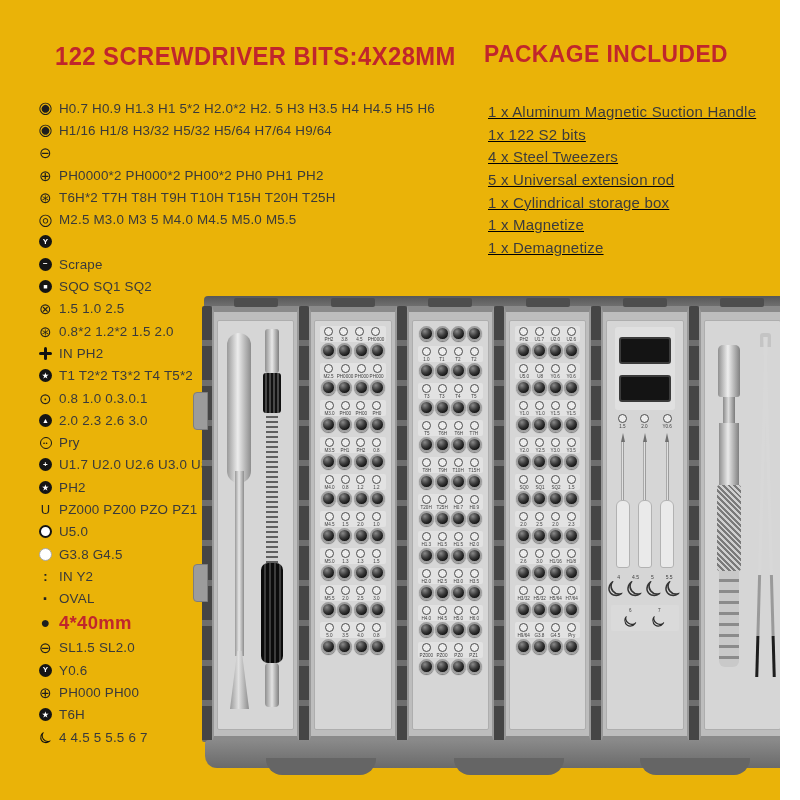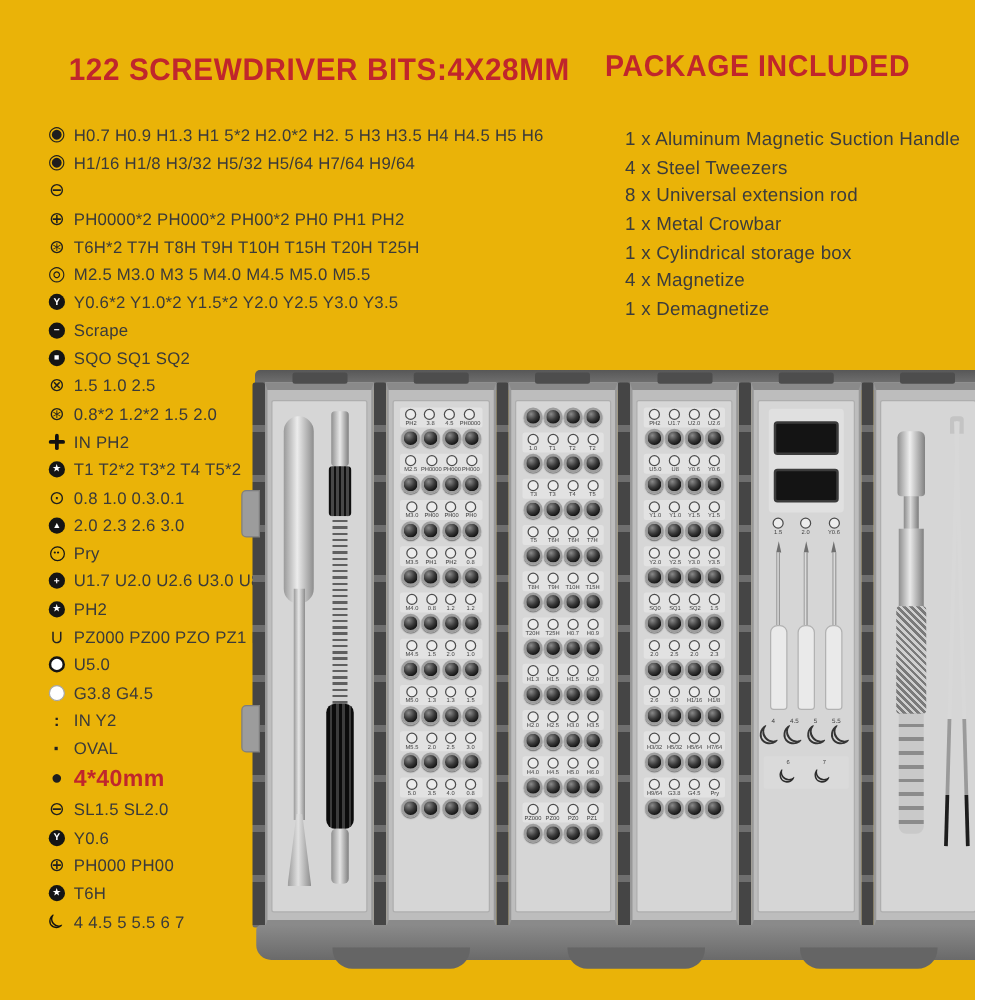--- a/index.html
+++ b/index.html
@@ -31,21 +31,21 @@
             font-size:6px;color:#161616;letter-spacing:.5px;font-weight:bold;}
   .ic.clover{position:relative;width:13px;height:13px;}
   .ic.clover::before{content:"";position:absolute;left:4.6px;top:0;width:3.8px;height:13px;background:#111;border-radius:2px;}
   .ic.clover::after{content:"";position:absolute;top:4.6px;left:0;width:13px;height:3.8px;background:#111;border-radius:2px;}
   .ic.uplain{font-size:13px;color:#222;}
   .ic.dots{font-size:13px;font-weight:bold;color:#222;}
   .ic.tick{font-size:18px;font-weight:bold;color:#222;}
   .ic.cres{font-size:15px;font-weight:bold;color:#111;transform:rotate(-40deg);}
 
   
-  #package-list{position:absolute;left:500px;top:100px;width:300px;}
+  #package-list{position:absolute;left:488px;top:100px;width:300px;text-decoration:underline;}
   .pkg{height:22.7px;display:flex;align-items:center;color:#3c3c3c;font-size:15px;white-space:nowrap;letter-spacing:.2px;}
 
   
   .case{position:absolute;left:202px;top:296px;width:594px;height:472px;}
   .case-top{position:absolute;left:2px;right:2px;top:0;height:16px;border-radius:4px 4px 0 0;
             background:linear-gradient(#575757,#7d7d7d);}
   .panels{position:absolute;left:0;right:0;top:10px;bottom:26px;display:flex;}
   .hinge{width:10px;flex:none;background:repeating-linear-gradient(180deg,#454545 0 34px,#6e6e6e 34px 40px);border-radius:2px;}
   .panel{flex:1;position:relative;background:#bdbdbd;border:2px solid #989898;border-top:6px solid #8a8a8a;border-bottom:6px solid #8a8a8a;}
   .panel .cap{position:absolute;top:-14px;left:50%;transform:translateX(-50%);width:44px;height:9px;background:#4d4d4d;border-radius:2px;}
@@ -164,21 +164,20 @@
       <div class="row">
         <span class="icbox">
           <span class="ic char big">◎</span>
         </span>
         <span class="bt">M2.5 M3.0 M3 5 M4.0 M4.5 M5.0 M5.5</span>
       </div>
       <div class="row">
         <span class="icbox">
           <span class="ic fill">Y</span>
         </span>
-        <span class="bt">Y0.6*2 Y1.0*2 Y1.5*2 Y2.0 Y2.5 Y3.0 Y3.5</span>
       </div>
       <div class="row">
         <span class="icbox">
           <span class="ic fill">−</span>
         </span>
         <span class="bt">Scrape</span>
       </div>
       <div class="row">
         <span class="icbox">
           <span class="ic fill t7">■</span>
@@ -302,25 +301,25 @@
       <div class="row">
         <span class="icbox">
           <span class="ic cres">☾</span>
         </span>
         <span class="bt">4 4.5 5 5.5 6 7</span>
       </div>
     </div>
 
   <div id="package-list">
       <div class="pkg">1 x Aluminum Magnetic Suction Handle</div>
+      <div class="pkg">1x 122 S2 bits</div>
       <div class="pkg">4 x Steel Tweezers</div>
-      <div class="pkg">8 x Universal extension rod</div>
-      <div class="pkg">1 x Metal Crowbar</div>
+      <div class="pkg">5 x Universal extension rod</div>
       <div class="pkg">1 x Cylindrical storage box</div>
-      <div class="pkg">4 x Magnetize</div>
+      <div class="pkg">1 x Magnetize</div>
       <div class="pkg">1 x Demagnetize</div>
     </div>
 
   <div class="case">
     <div class="case-top"></div>
     <div class="panels" id="case-panels">
         <div class="hinge"></div>
         <div class="panel">
           <div class="cap"></div>
           <div class="tray">

